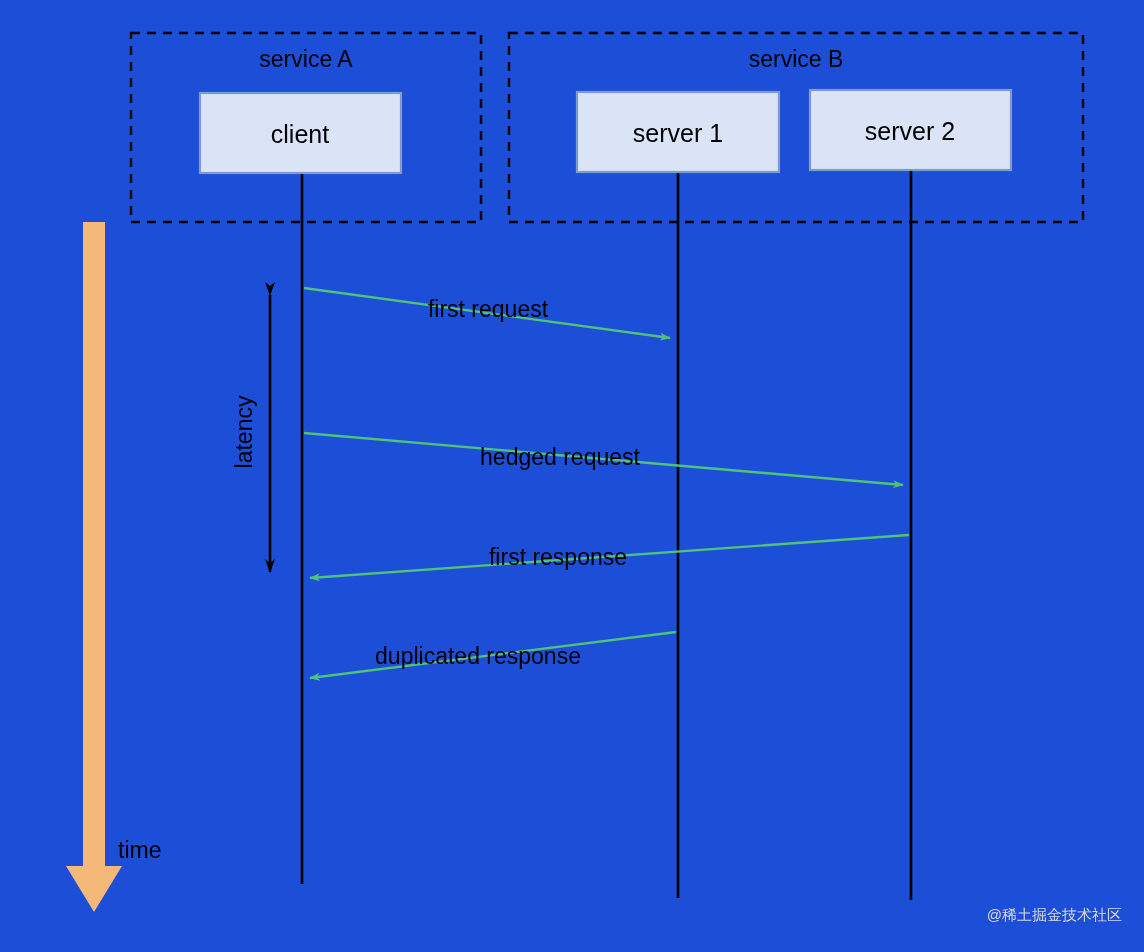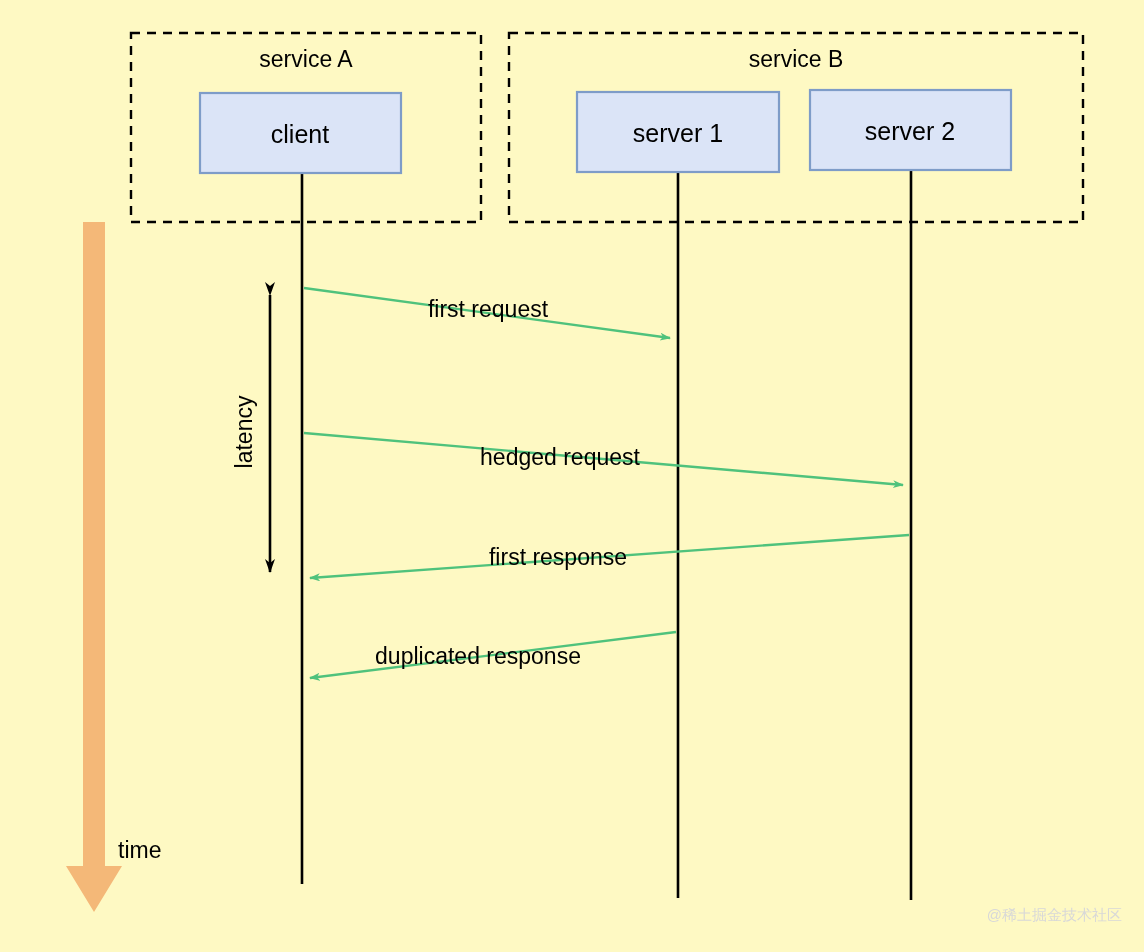--- a/index.html
+++ b/index.html
@@ -7,21 +7,21 @@
     padding: 0;
     background: #ffffff;
   }
   body {
     font-family: "Liberation Sans", sans-serif;
   }
   #canvas {
     position: relative;
     width: 1144px;
     height: 952px;
-    background: #fef9c3;
+    background: #1d4ed8;
     overflow: hidden;
   }
   #diagram-svg {
     position: absolute;
     left: 0;
     top: 0;
   }
   .svg-label {
     font-family: "Liberation Sans", sans-serif;
     fill: #000000;

